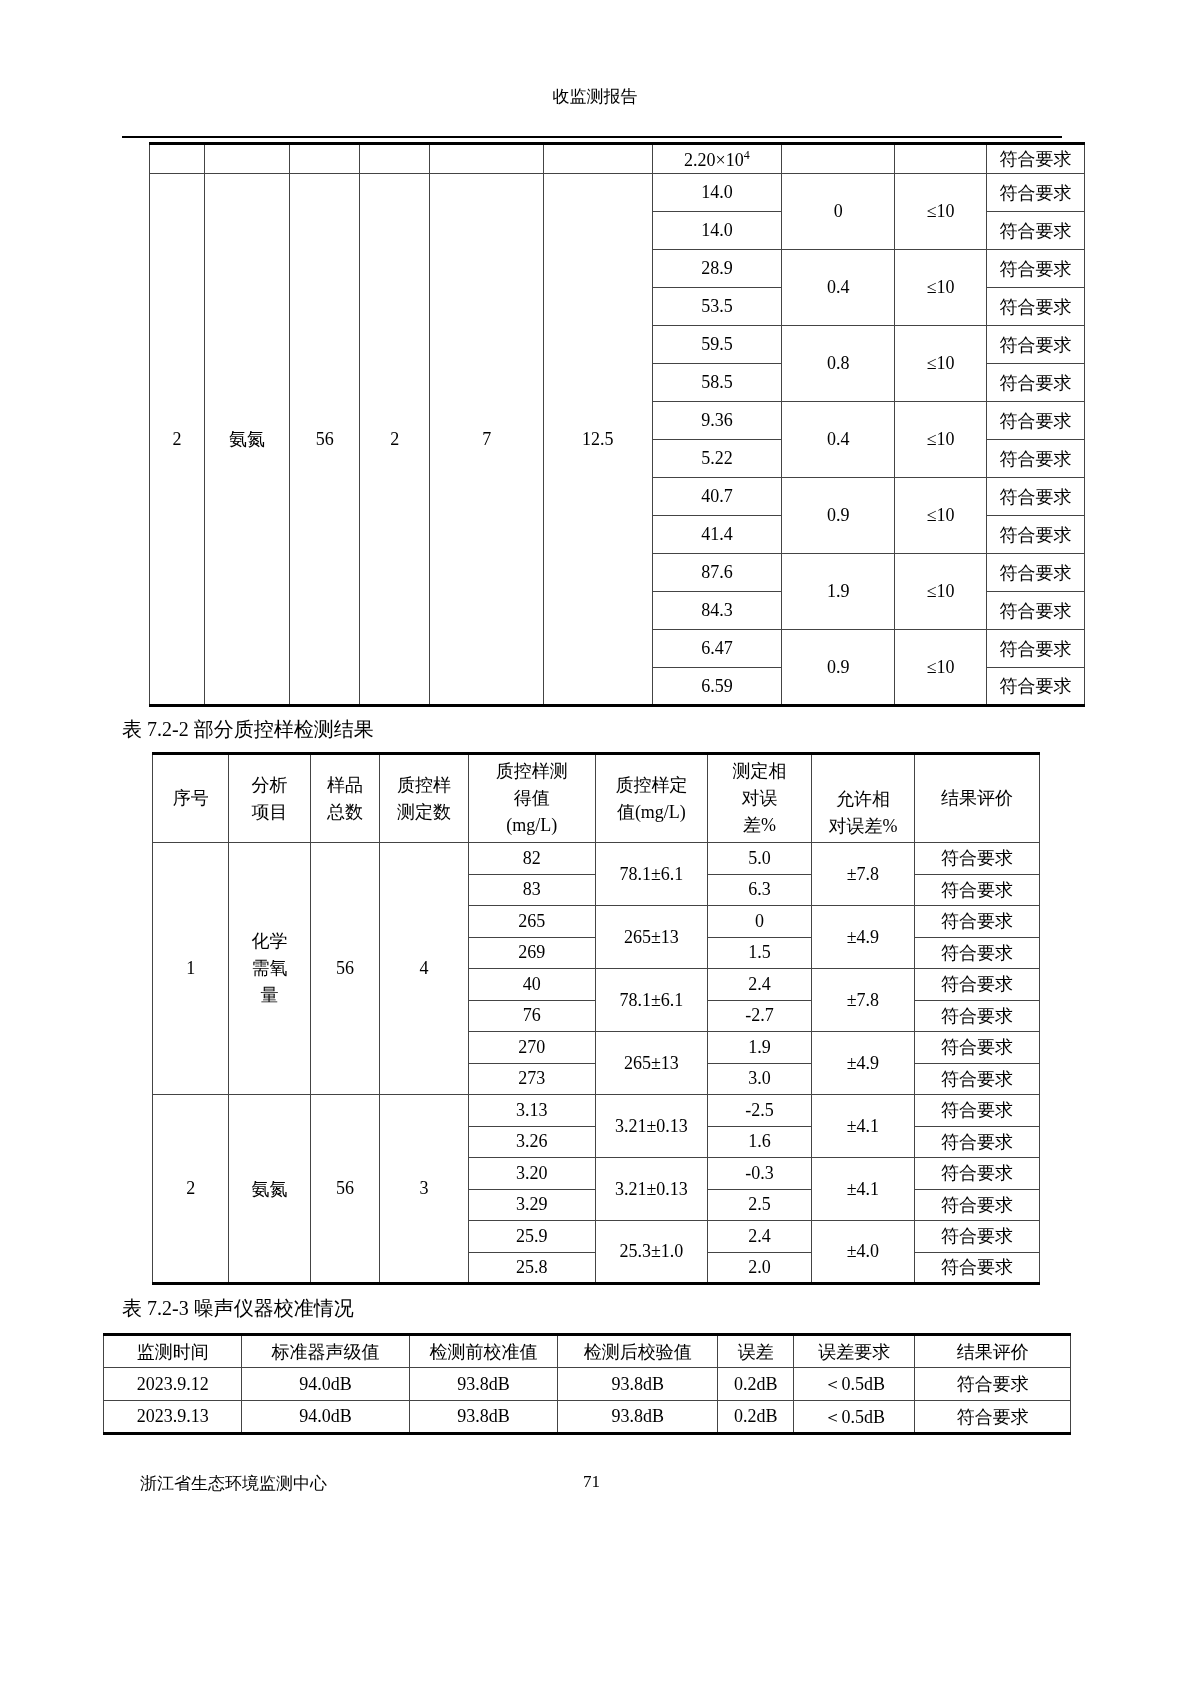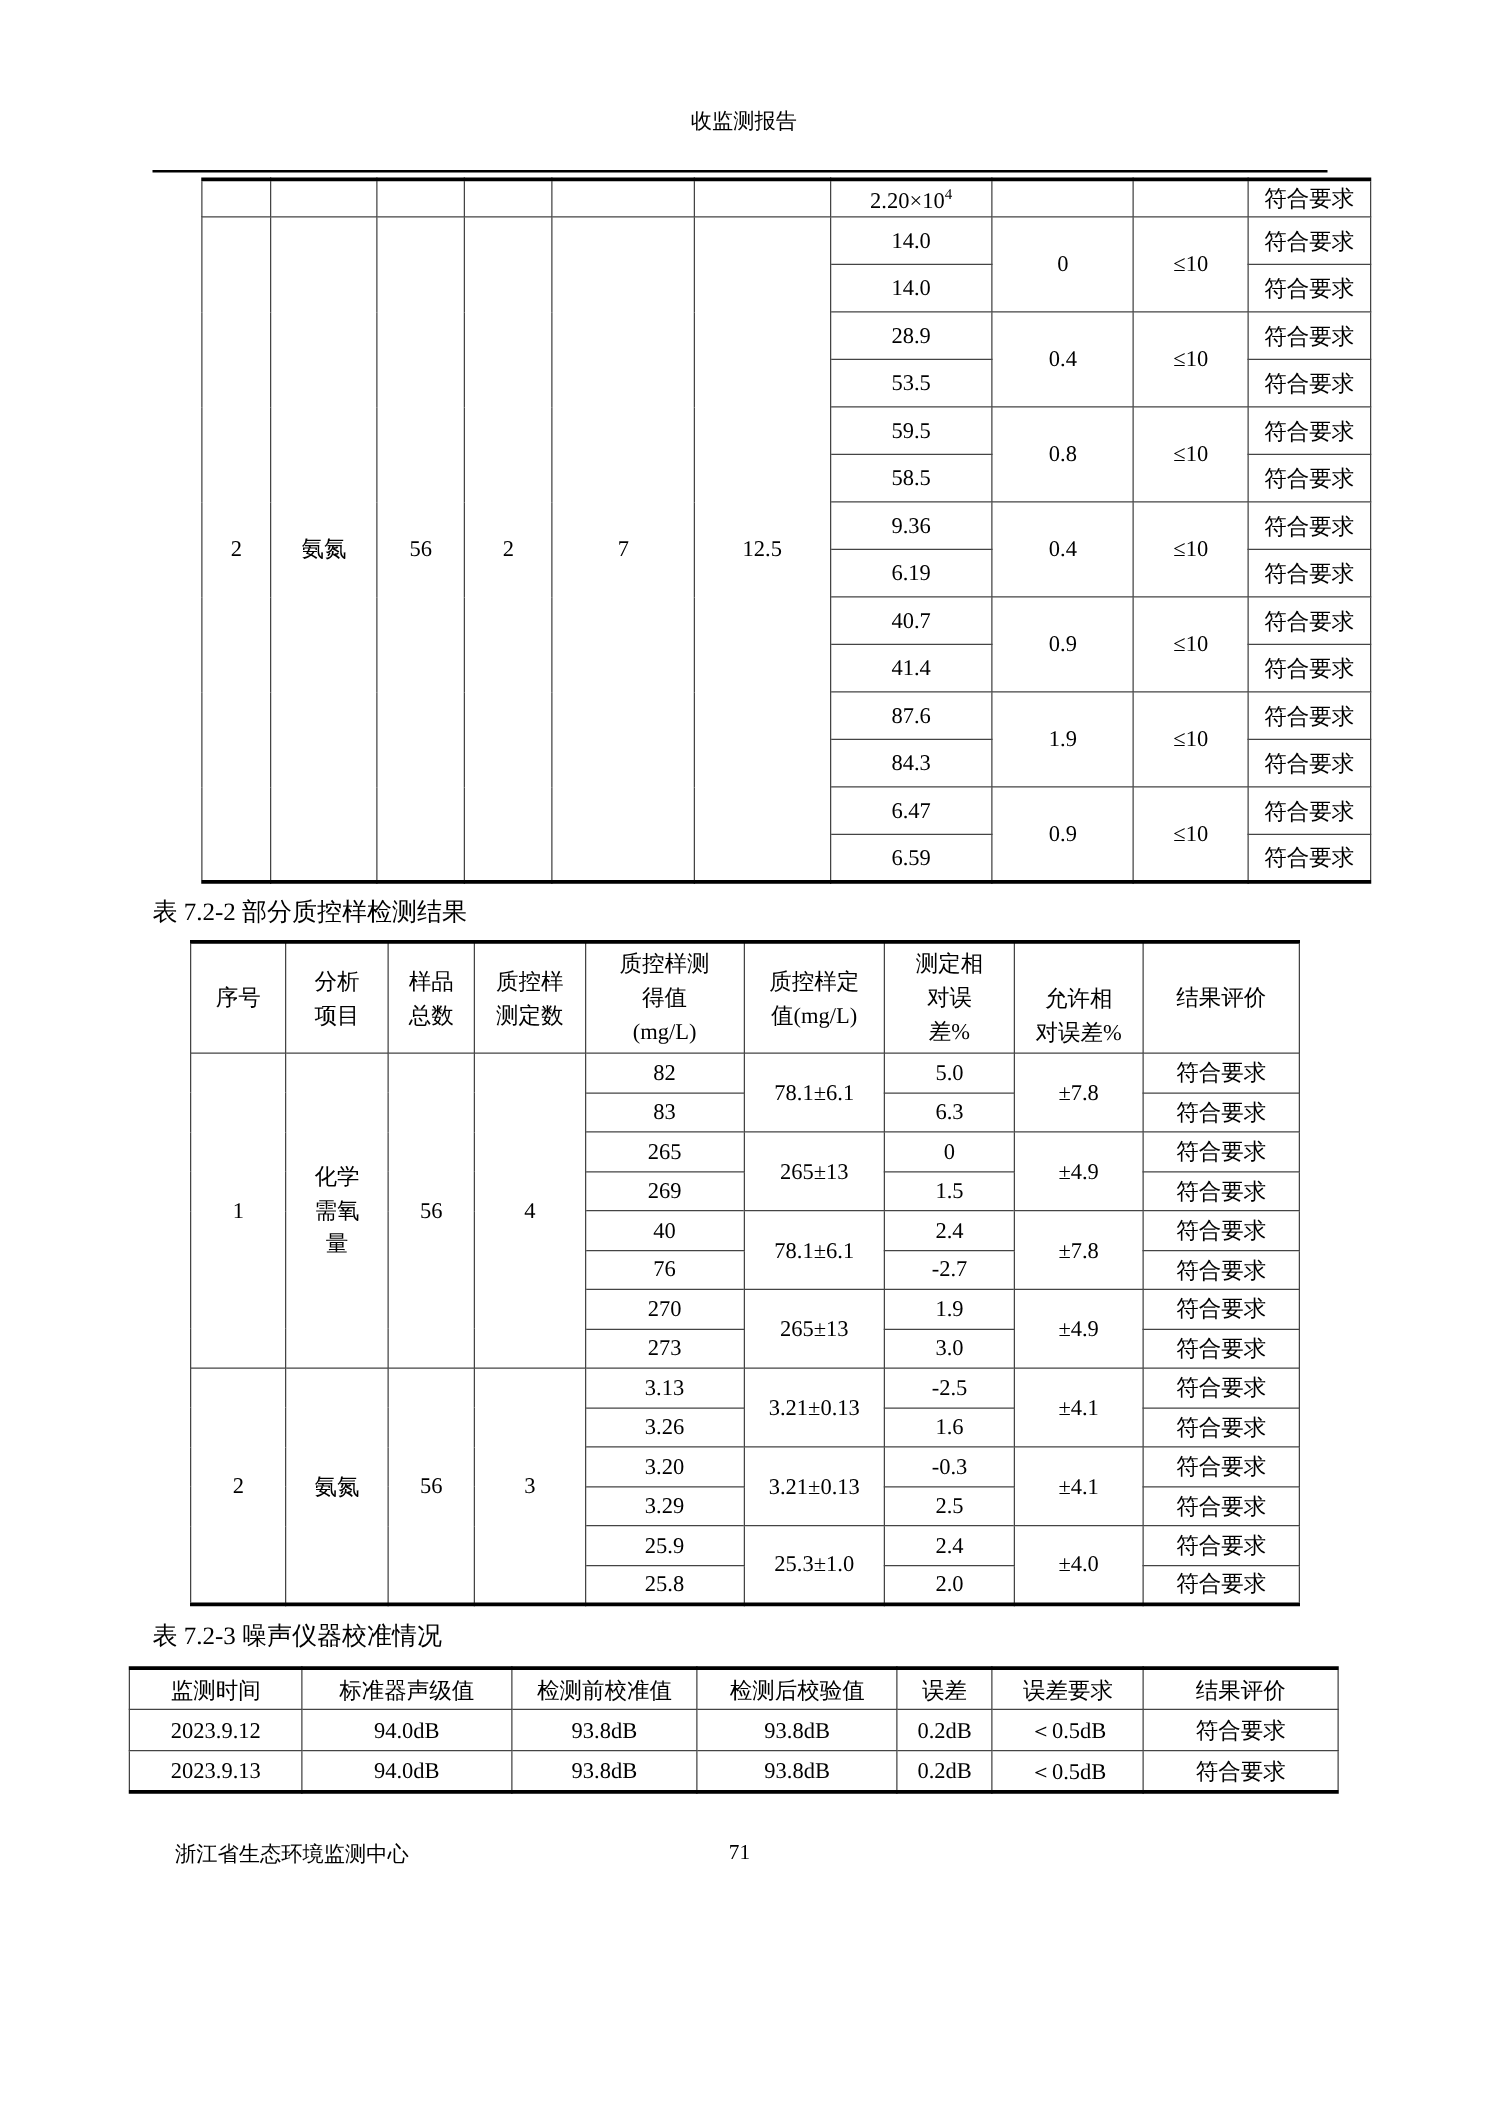--- a/index.html
+++ b/index.html
@@ -23,21 +23,21 @@
   table{border-collapse:collapse;table-layout:fixed;}
   td,th{
     border:1px solid #444;
     text-align:center;vertical-align:middle;
     font-size:18px;font-weight:normal;
     padding:0 2px;
     overflow:hidden;
   }
   .thick{border-top:3px solid #000;border-bottom:3px solid #000;}
   
-  .t1-wrap{position:absolute;top:142px;left:134px;padding-left:27px;}
+  .t1-wrap{position:absolute;top:142px;left:122px;padding-left:27px;}
   .t1{width:936px;}
   .t1 tr{height:38px;}
   .t1 tr.r-carry{height:30px;}
   sup{font-size:12px;}
   
   .tbl-title{
     position:absolute;left:122px;width:946px;
     text-align:left;font-size:20px;font-weight:normal;
   }
   .title-2{top:716px;}
@@ -144,21 +144,21 @@
         <td>符合要求</td>
       </tr>
 
       <tr>
         <td>9.36</td>
         <td rowspan="2">0.4</td>
         <td rowspan="2">≤10</td>
         <td>符合要求</td>
       </tr>
       <tr>
-        <td>6.19</td>
+        <td>5.22</td>
         <td>符合要求</td>
       </tr>
 
       <tr>
         <td>40.7</td>
         <td rowspan="2">0.9</td>
         <td rowspan="2">≤10</td>
         <td>符合要求</td>
       </tr>
       <tr>

